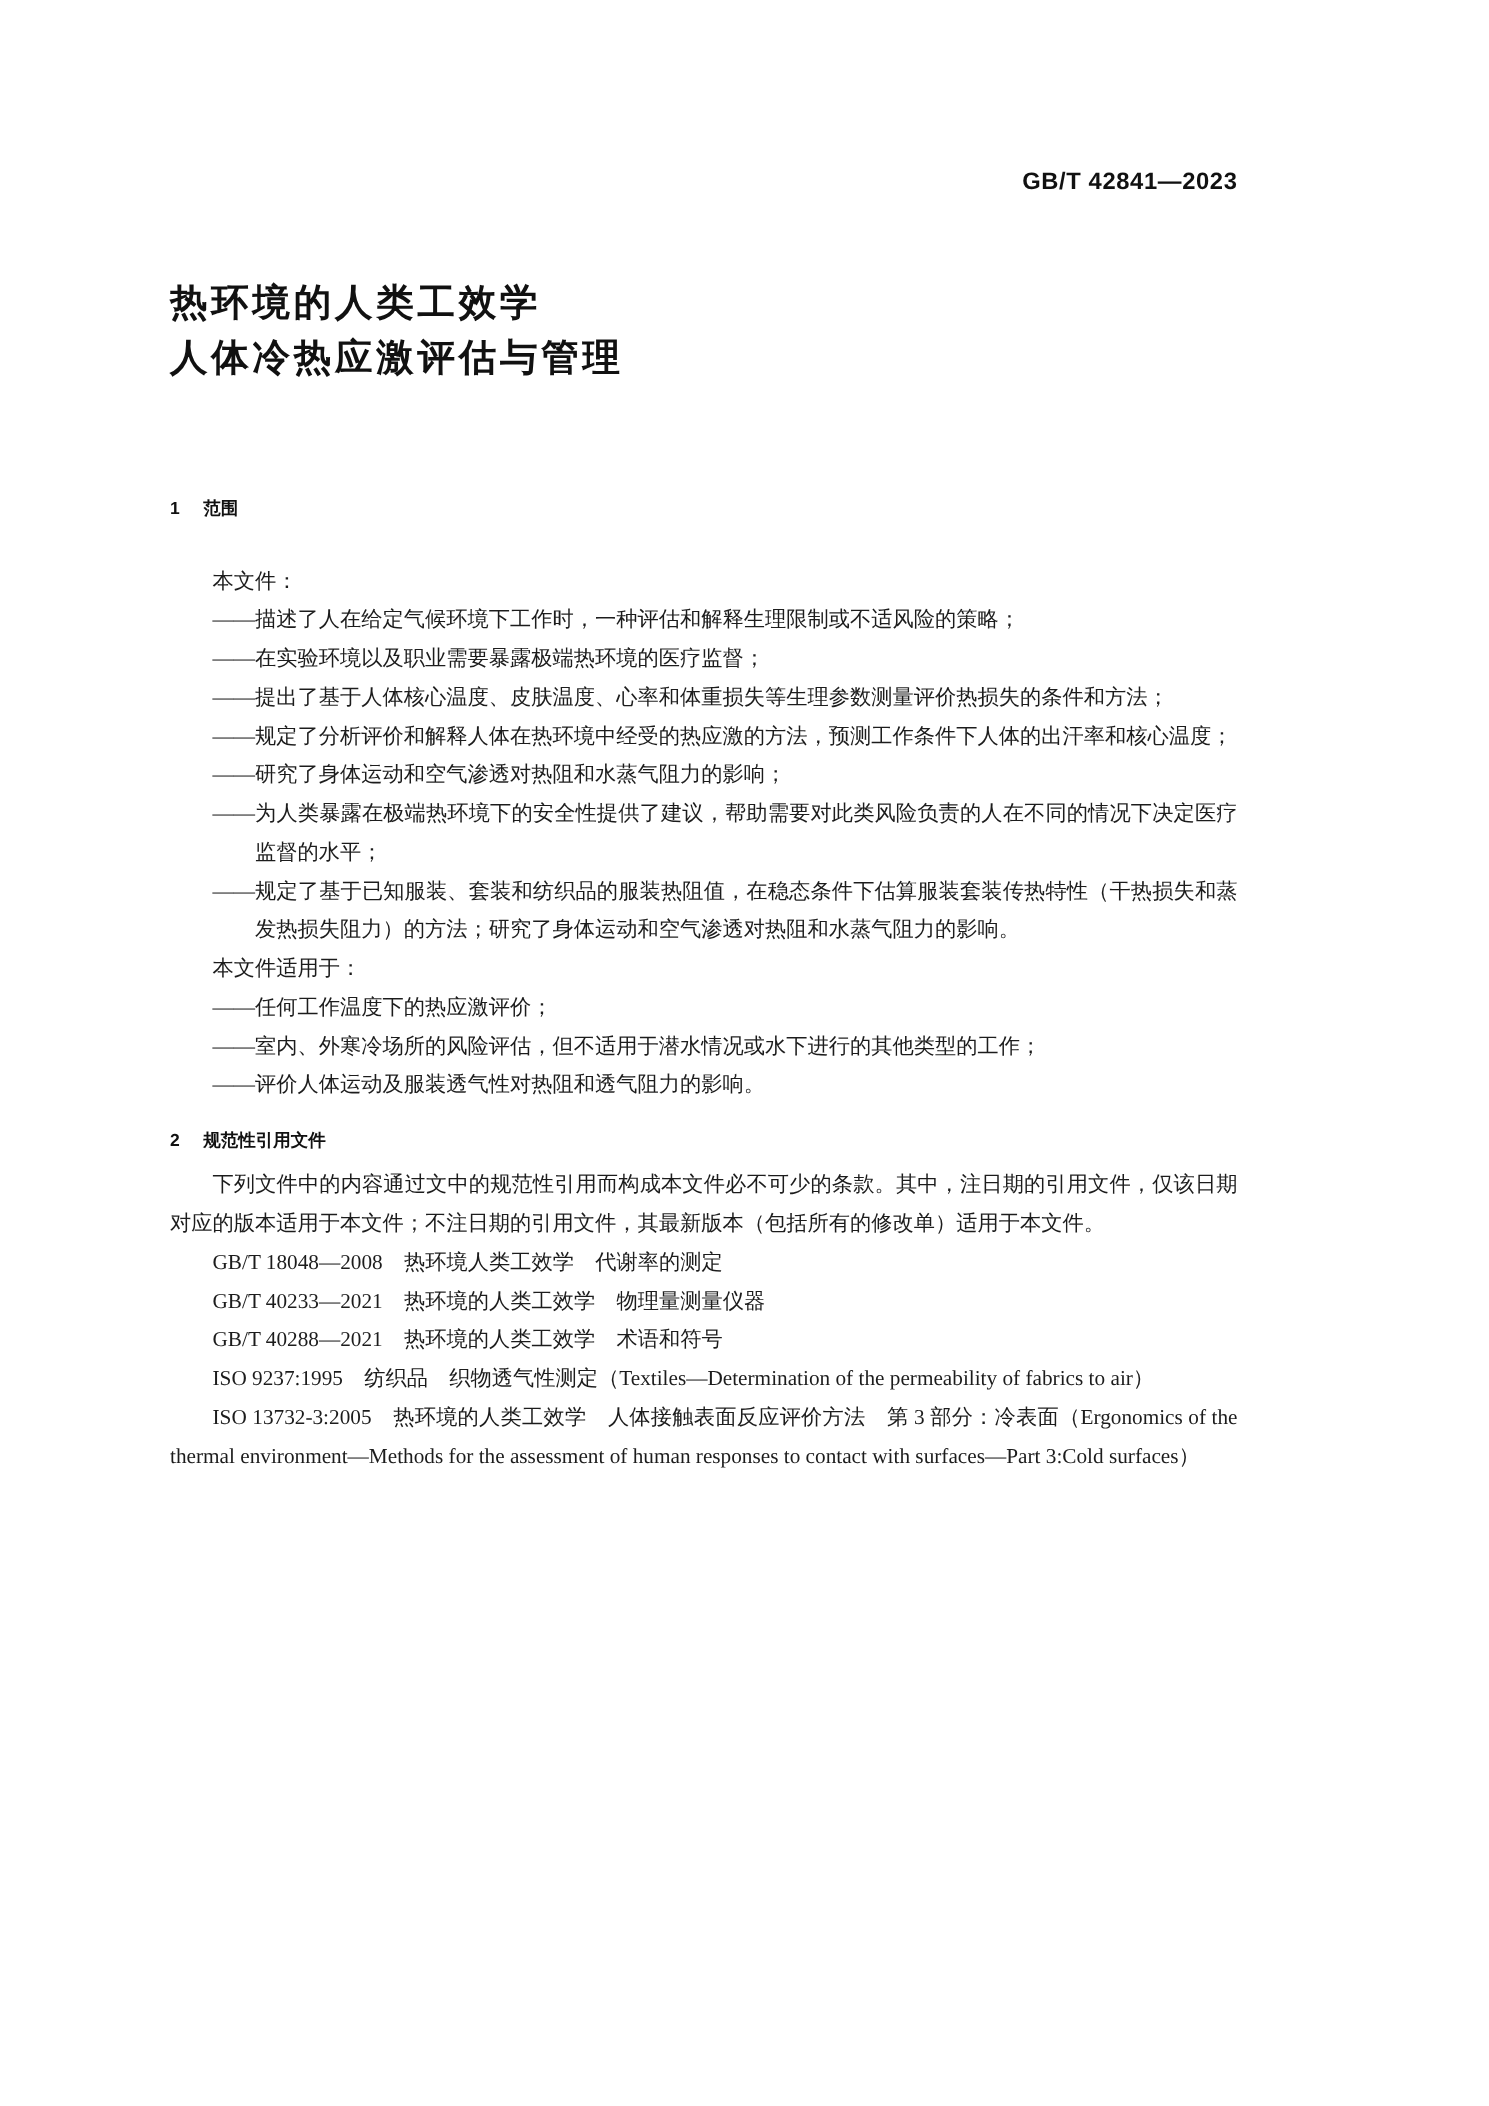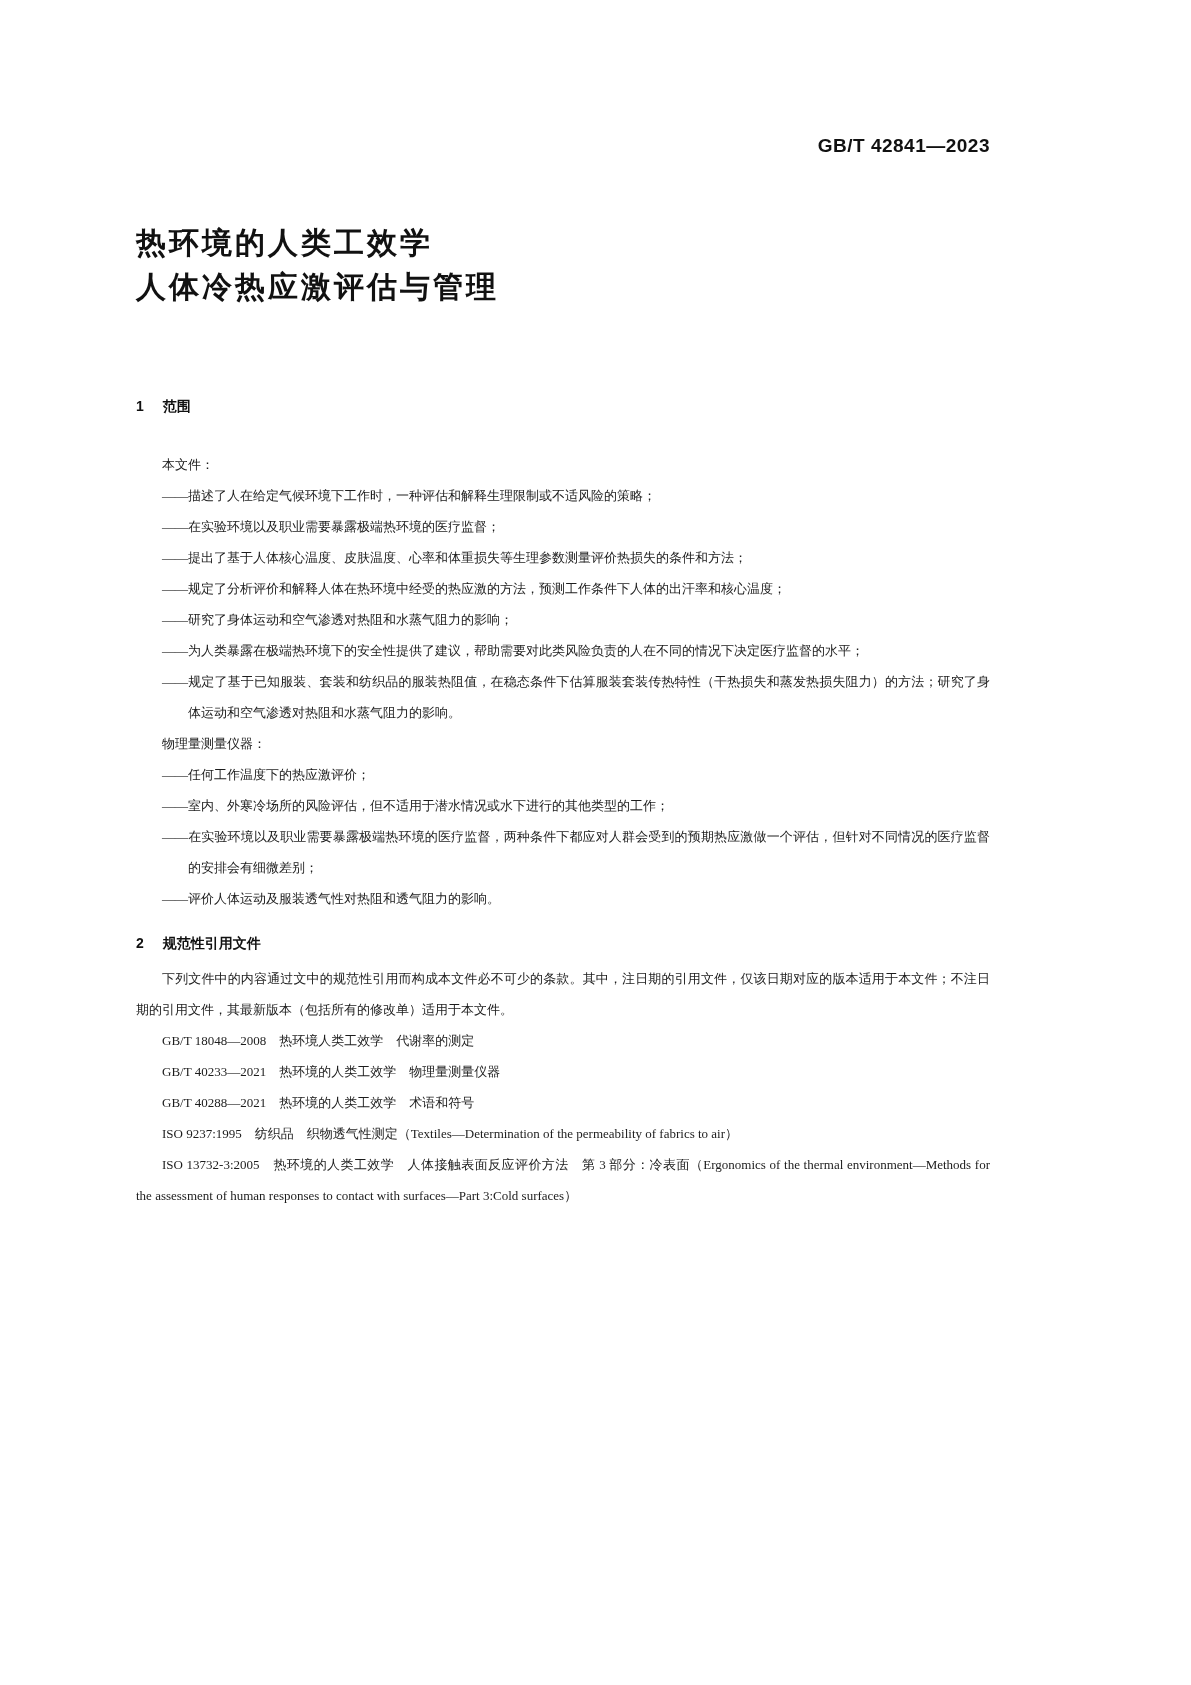--- a/index.html
+++ b/index.html
@@ -37,21 +37,21 @@
     font-family: "Liberation Sans", sans-serif;
     font-weight: bold;
     font-size: 14px;
     line-height: 26px;
     color: #111;
   }
   .section-heading .sec-num { display: inline-block; margin-right: 1.35em; }
   #section1-heading { margin-top: 84px; margin-bottom: 30px; }
   #section2-heading { margin-top: 16px; margin-bottom: 7px; }
   p.body-line {
-    font-size: 13px;
+    font-size: 17px;
     line-height: 31px;
     text-align: justify;
     color: #1c1c1c;
   }
   p.para-indent { text-indent: 2em; }
   p.dash-item { padding-left: 4em; text-indent: -2em; }
   p.ref { text-indent: 2em; }
   .page-number {
     position: absolute;
     top: 1462px;
@@ -80,24 +80,23 @@
 
   <p class="body-line para-indent">本文件：</p>
   <p class="body-line dash-item">——描述了人在给定气候环境下工作时，一种评估和解释生理限制或不适风险的策略；</p>
   <p class="body-line dash-item">——在实验环境以及职业需要暴露极端热环境的医疗监督；</p>
   <p class="body-line dash-item">——提出了基于人体核心温度、皮肤温度、心率和体重损失等生理参数测量评价热损失的条件和方法；</p>
   <p class="body-line dash-item">——规定了分析评价和解释人体在热环境中经受的热应激的方法，预测工作条件下人体的出汗率和核心温度；</p>
   <p class="body-line dash-item">——研究了身体运动和空气渗透对热阻和水蒸气阻力的影响；</p>
   <p class="body-line dash-item">——为人类暴露在极端热环境下的安全性提供了建议，帮助需要对此类风险负责的人在不同的情况下决定医疗监督的水平；</p>
   <p class="body-line dash-item">——规定了基于已知服装、套装和纺织品的服装热阻值，在稳态条件下估算服装套装传热特性（干热损失和蒸发热损失阻力）的方法；研究了身体运动和空气渗透对热阻和水蒸气阻力的影响。</p>
 
-  <p class="body-line para-indent">物理量测量仪器：</p>
+  <p class="body-line para-indent">本文件适用于：</p>
   <p class="body-line dash-item">——任何工作温度下的热应激评价；</p>
   <p class="body-line dash-item">——室内、外寒冷场所的风险评估，但不适用于潜水情况或水下进行的其他类型的工作；</p>
-  <p class="body-line dash-item">——在实验环境以及职业需要暴露极端热环境的医疗监督，两种条件下都应对人群会受到的预期热应激做一个评估，但针对不同情况的医疗监督的安排会有细微差别；</p>
   <p class="body-line dash-item">——评价人体运动及服装透气性对热阻和透气阻力的影响。</p>
 
   <div class="section-heading" id="section2-heading">
     <span class="sec-num">2</span><span class="sec-title">规范性引用文件</span>
   </div>
 
   <p class="body-line para-indent">下列文件中的内容通过文中的规范性引用而构成本文件必不可少的条款。其中，注日期的引用文件，仅该日期对应的版本适用于本文件；不注日期的引用文件，其最新版本（包括所有的修改单）适用于本文件。</p>
   <p class="body-line ref">GB/T 18048—2008　热环境人类工效学　代谢率的测定</p>
   <p class="body-line ref">GB/T 40233—2021　热环境的人类工效学　物理量测量仪器</p>
   <p class="body-line ref">GB/T 40288—2021　热环境的人类工效学　术语和符号</p>

